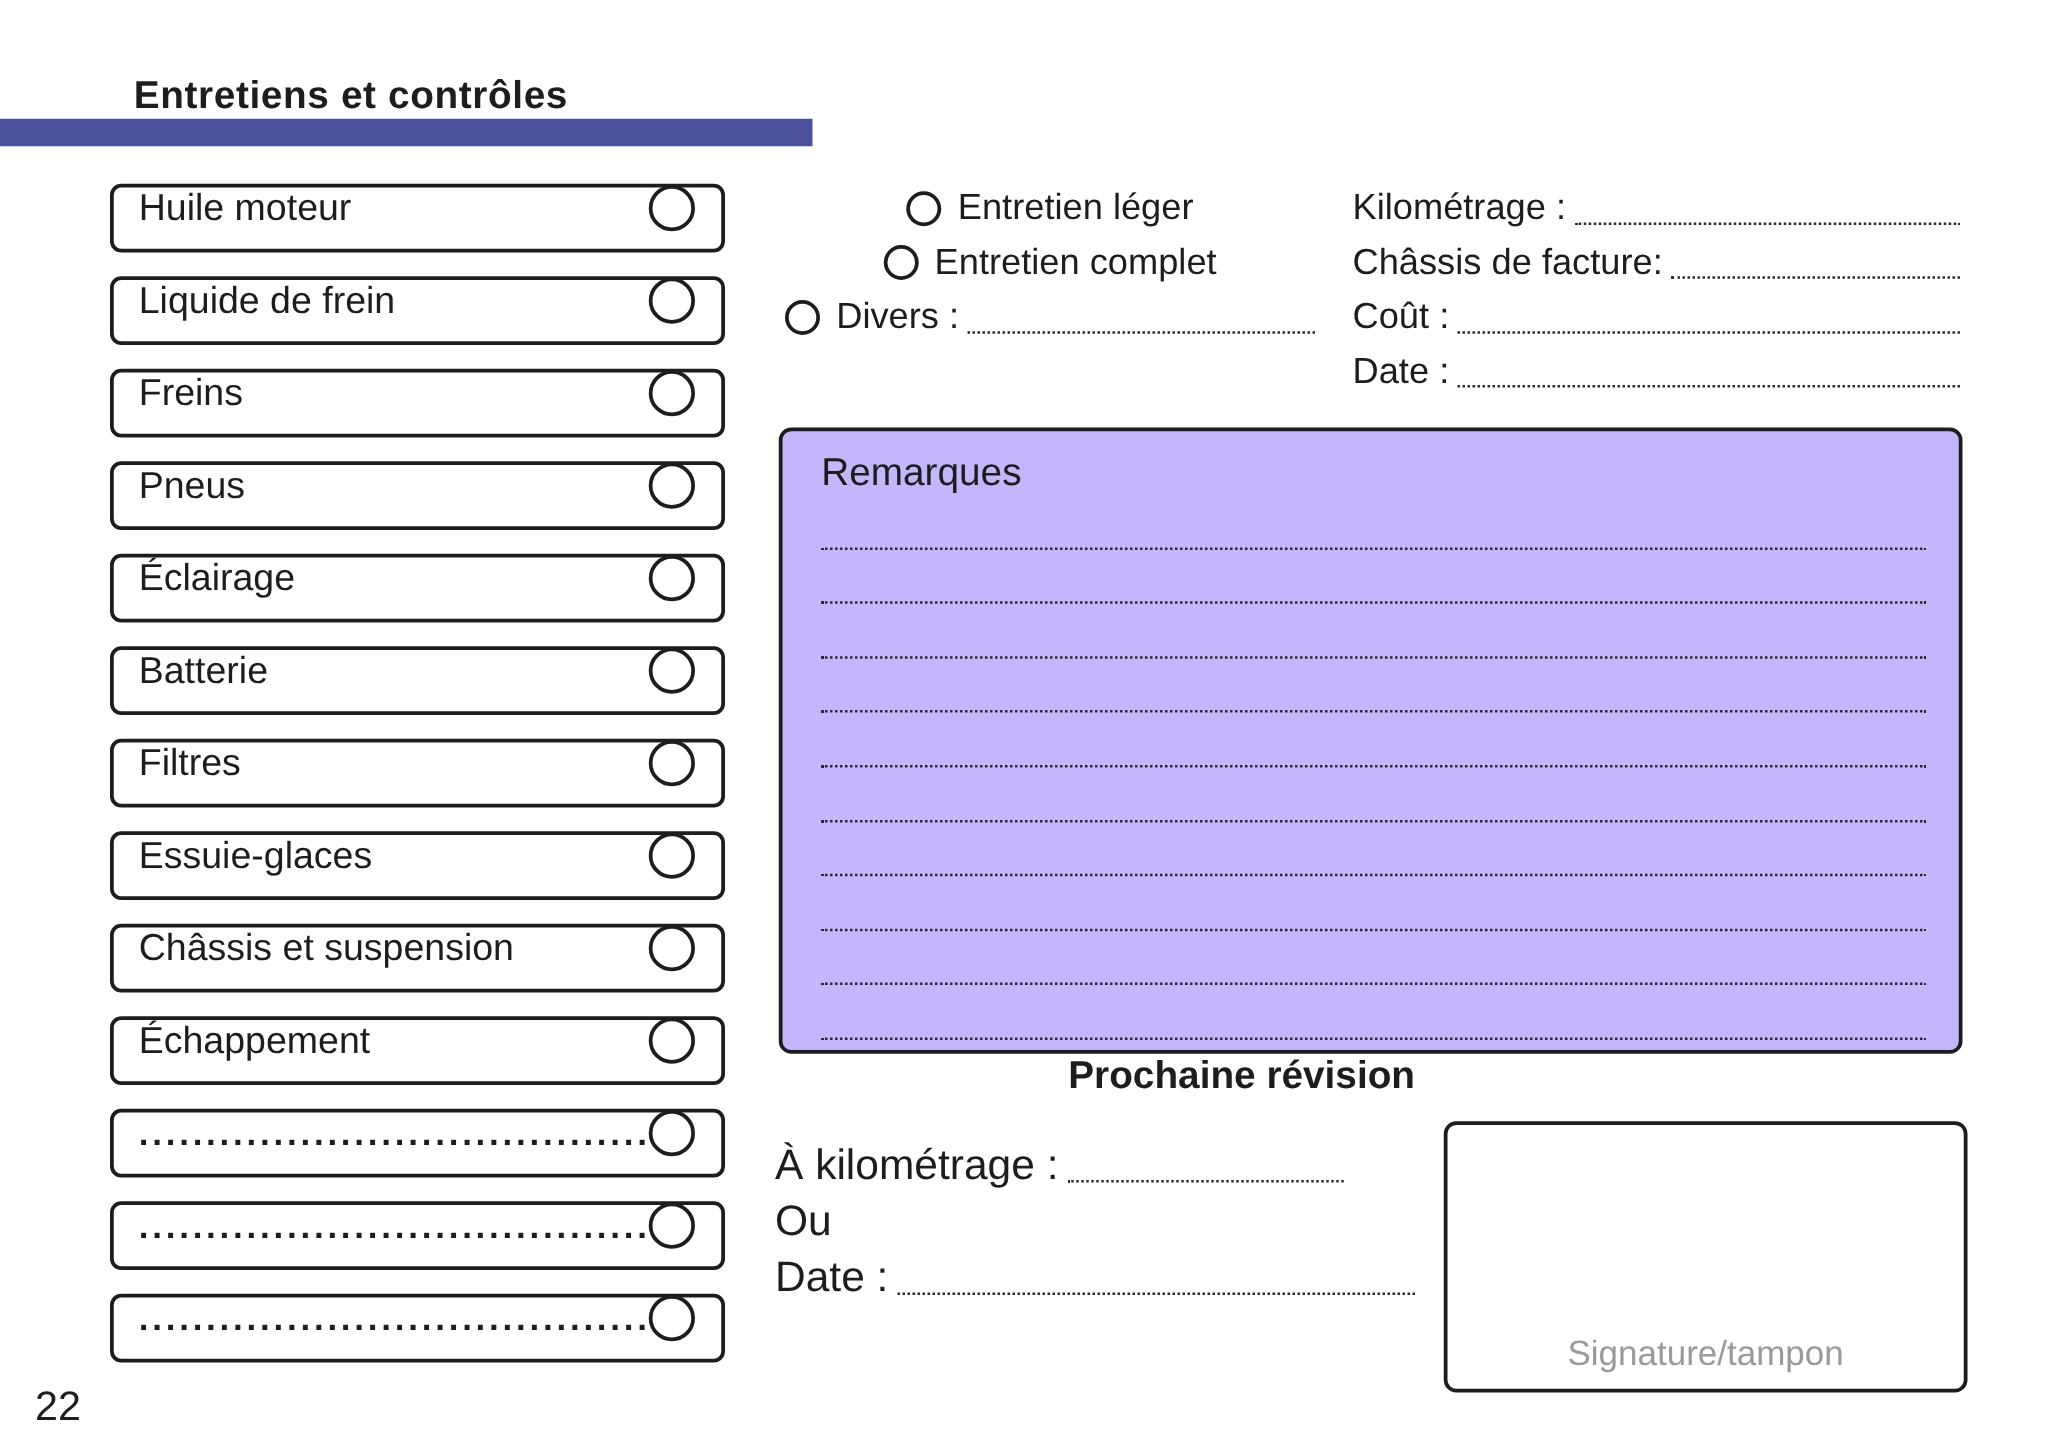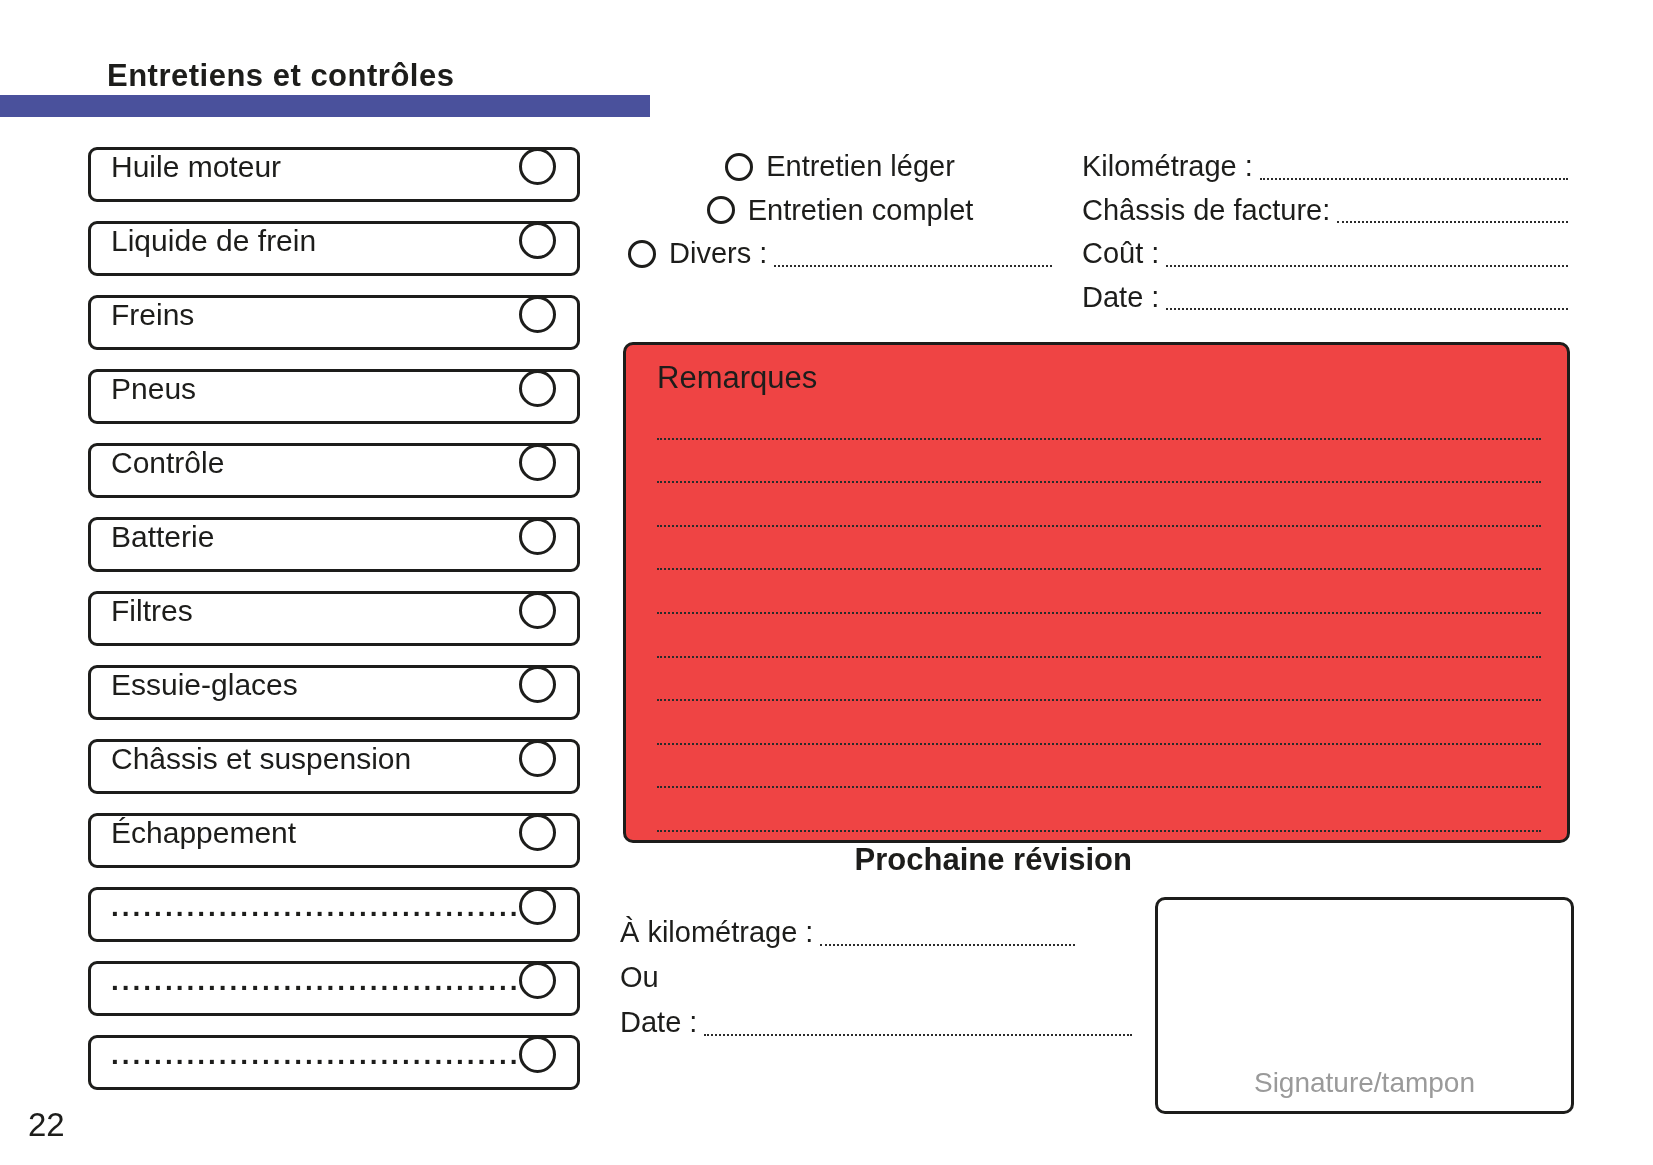--- a/index.html
+++ b/index.html
@@ -23,30 +23,30 @@
   .field-row{display:flex;align-items:center;height:43.5px;font-size:29px;white-space:nowrap;justify-content:center;}
   .radio-circle{flex:none;width:28px;height:28px;box-sizing:border-box;border:3px solid #1d1d1b;
                 border-radius:50%;margin-right:13px;background:#fff;}
   .fill-line{flex:1;height:24px;border-bottom:2.5px dotted #2b2b2b;margin-left:7px;}
 
   
   .invoice-fields{position:absolute;left:1082px;top:145px;width:486px;}
 
   
   .remarks-box{position:absolute;left:623px;top:342px;width:947px;height:501px;box-sizing:border-box;
-               border:3px solid #1d1d1b;border-radius:10px;background:#ef4444;}
+               border:3px solid #1d1d1b;border-radius:10px;background:#c4b5fd;}
   .remarks-title{font-size:31px;margin:15px 0 0 31px;line-height:36px;}
   .remarks-lines{margin:0 26px 0 31px;}
   .remark-line{height:41.6px;border-bottom:2.5px dotted #2b2b2b;}
 
   
   .next-service{position:absolute;left:620px;top:842px;width:512px;text-align:right;}
   .next-title{font-size:31px;font-weight:bold;line-height:36px;}
   .ns-rows{margin-top:32px;}
-  .ns-row{display:flex;align-items:center;height:45px;font-size:29px;white-space:nowrap;}
+  .ns-row{display:flex;align-items:center;height:45px;font-size:34px;white-space:nowrap;}
   .ns-row .short{margin-right:57px;}
 
   
   .signature-box{position:absolute;left:1155px;top:897px;width:419px;height:217px;box-sizing:border-box;
                  border:3px solid #1d1d1b;border-radius:10px;background:#fff;
                  display:flex;align-items:flex-end;justify-content:center;}
   .signature-label{color:#9a9a9a;font-size:28px;margin-bottom:12px;}
 
   .page-number{position:absolute;left:28px;top:1106px;font-size:33px;}
 </style>
@@ -74,21 +74,21 @@
         <span class="check-label">Freins</span>
         <span class="check-circle"></span>
       </div>
 
       <div class="check-row">
         <span class="check-label">Pneus</span>
         <span class="check-circle"></span>
       </div>
 
       <div class="check-row">
-        <span class="check-label">Contrôle</span>
+        <span class="check-label">Éclairage</span>
         <span class="check-circle"></span>
       </div>
 
       <div class="check-row">
         <span class="check-label">Batterie</span>
         <span class="check-circle"></span>
       </div>
 
       <div class="check-row">
         <span class="check-label">Filtres</span>

